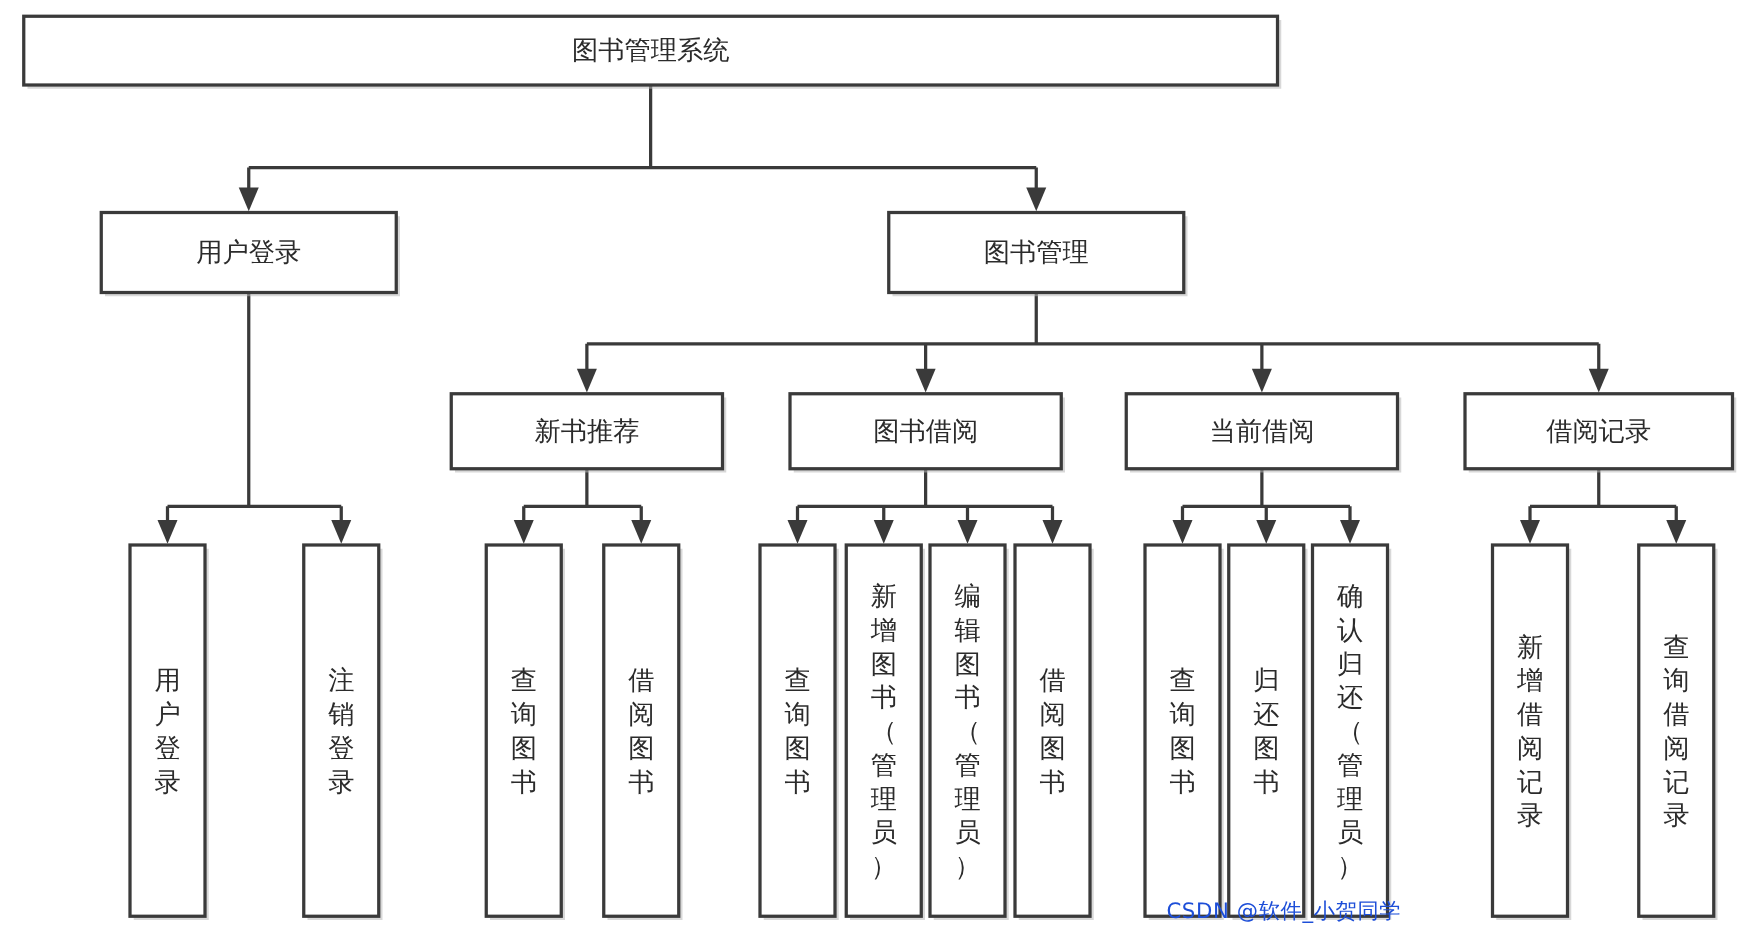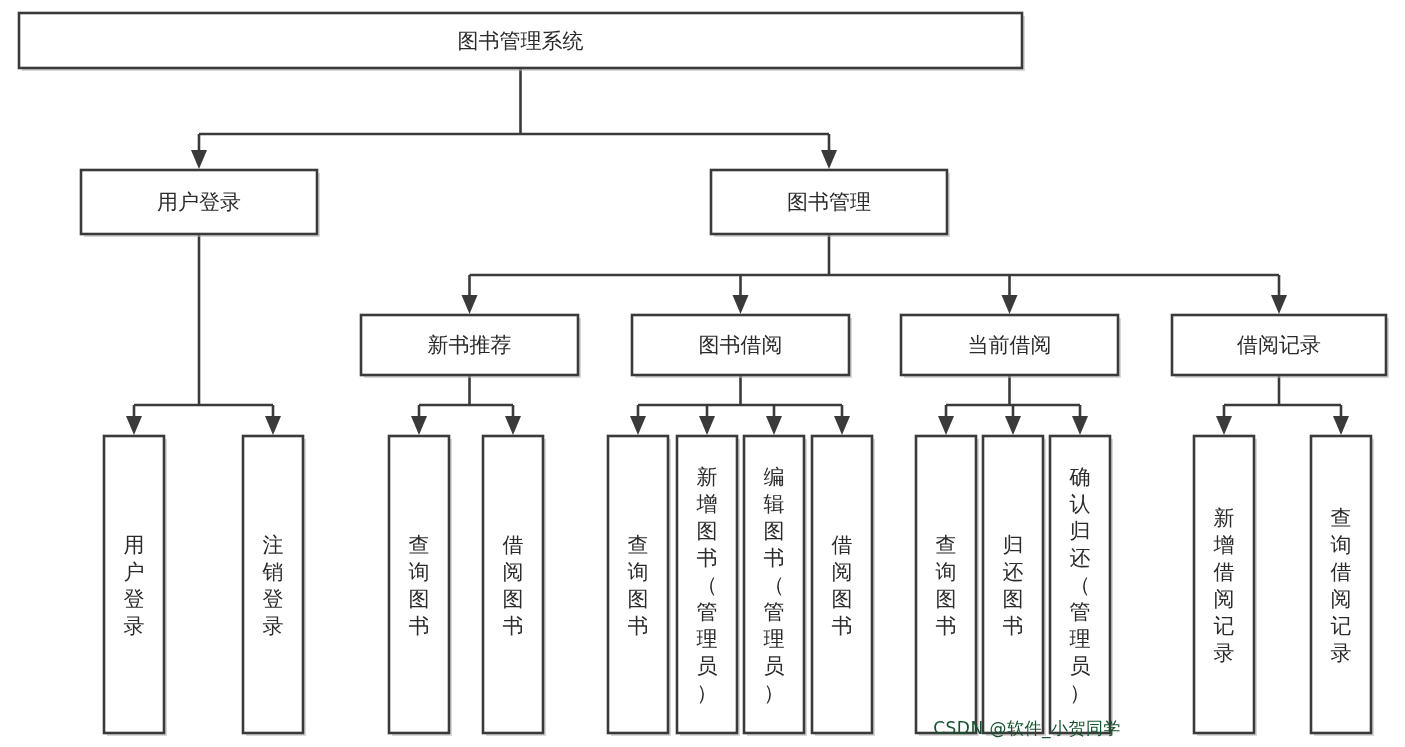--- a/index.html
+++ b/index.html
@@ -56,21 +56,21 @@
     fill: #2b2b2b;
     font-size: 21px;
     text-anchor: middle;
   }
   .watermark {
     position: absolute;
     right: 14px;
     bottom: 7px;
     font-family: "DejaVu Sans", "Liberation Sans", sans-serif;
     font-size: 17px;
-    color: #14532d;
+    color: #1d4ed8;
     white-space: nowrap;
     letter-spacing: 0.5px;
     user-select: none;
   }
 </style>
 </head>
 <body>
 
 <div id="diagram-root">
   <svg class="flow" id="flow-svg" viewBox="0 0 1405 747" xmlns="http://www.w3.org/2000/svg">

